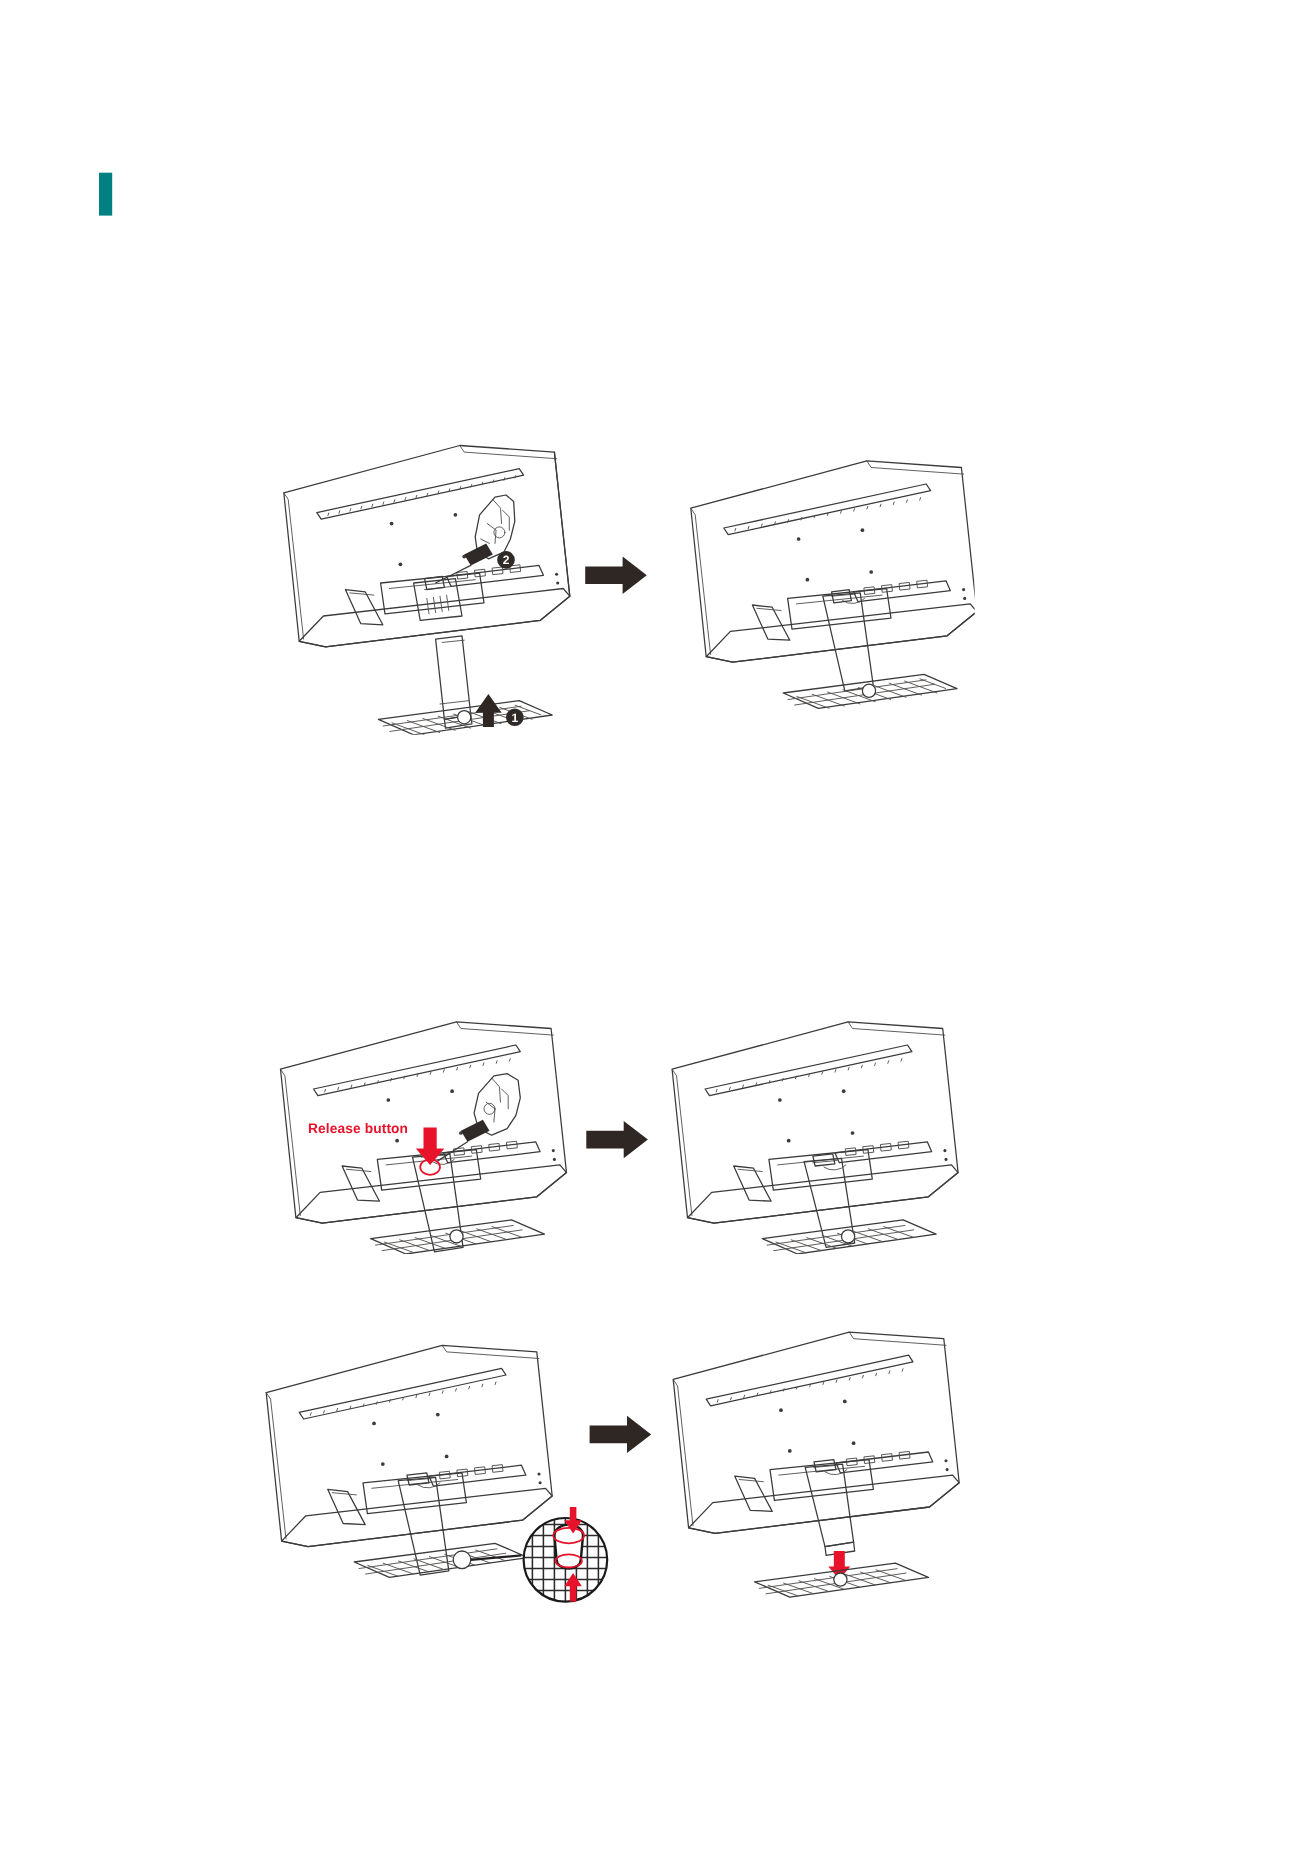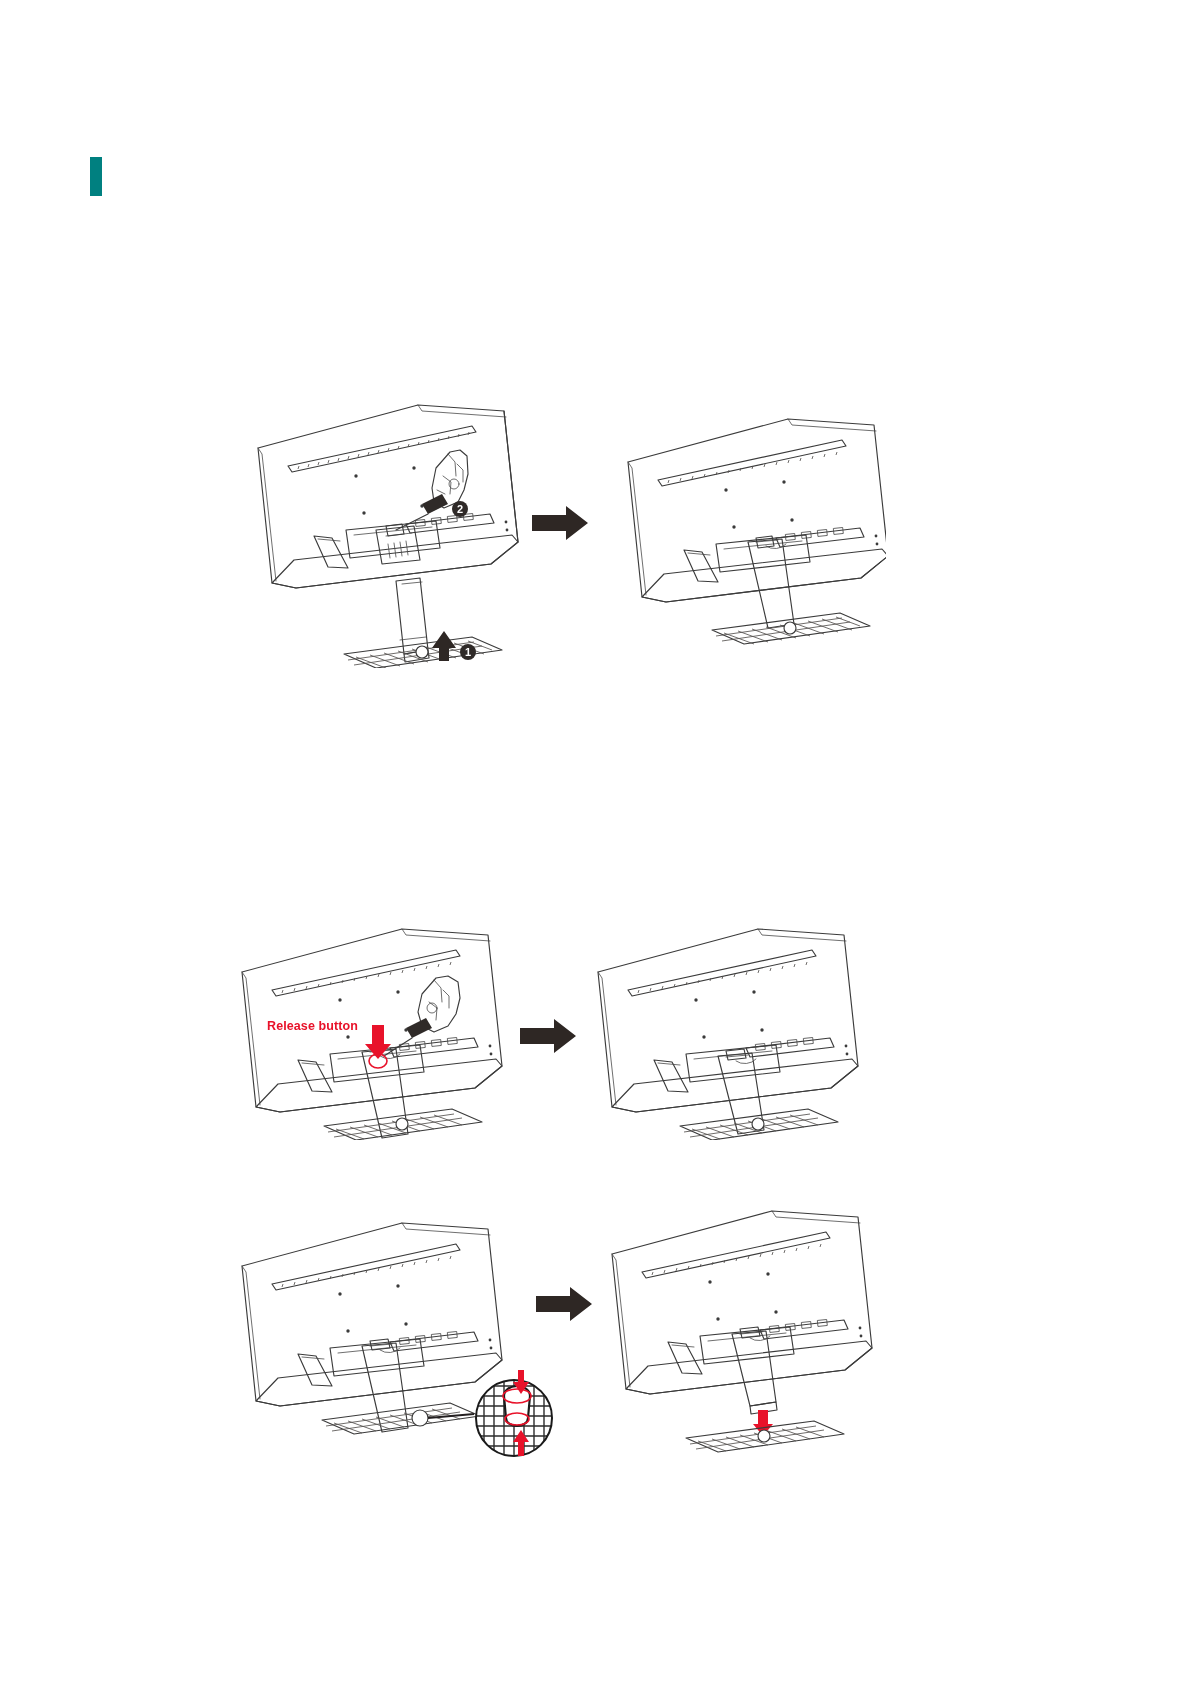--- a/index.html
+++ b/index.html
@@ -36,21 +36,21 @@
 
   
   .figure {
     position: absolute;
   }
   .figure svg {
     display: block;
   }
 
   #figure-1 { left: 236px; top: 378px;  width: 650px; height: 290px; }
-  #figure-2 { left: 236px; top: 868px;  width: 650px; height: 272px; }
+  #figure-2 { left: 249px; top: 868px;  width: 650px; height: 272px; }
   #figure-3 { left: 236px; top: 1170px; width: 650px; height: 290px; }
 
   
   .la {
     fill: none;
     stroke: #3b3b3b;
     stroke-width: 1.15;
     stroke-linejoin: round;
     stroke-linecap: round;
   }

